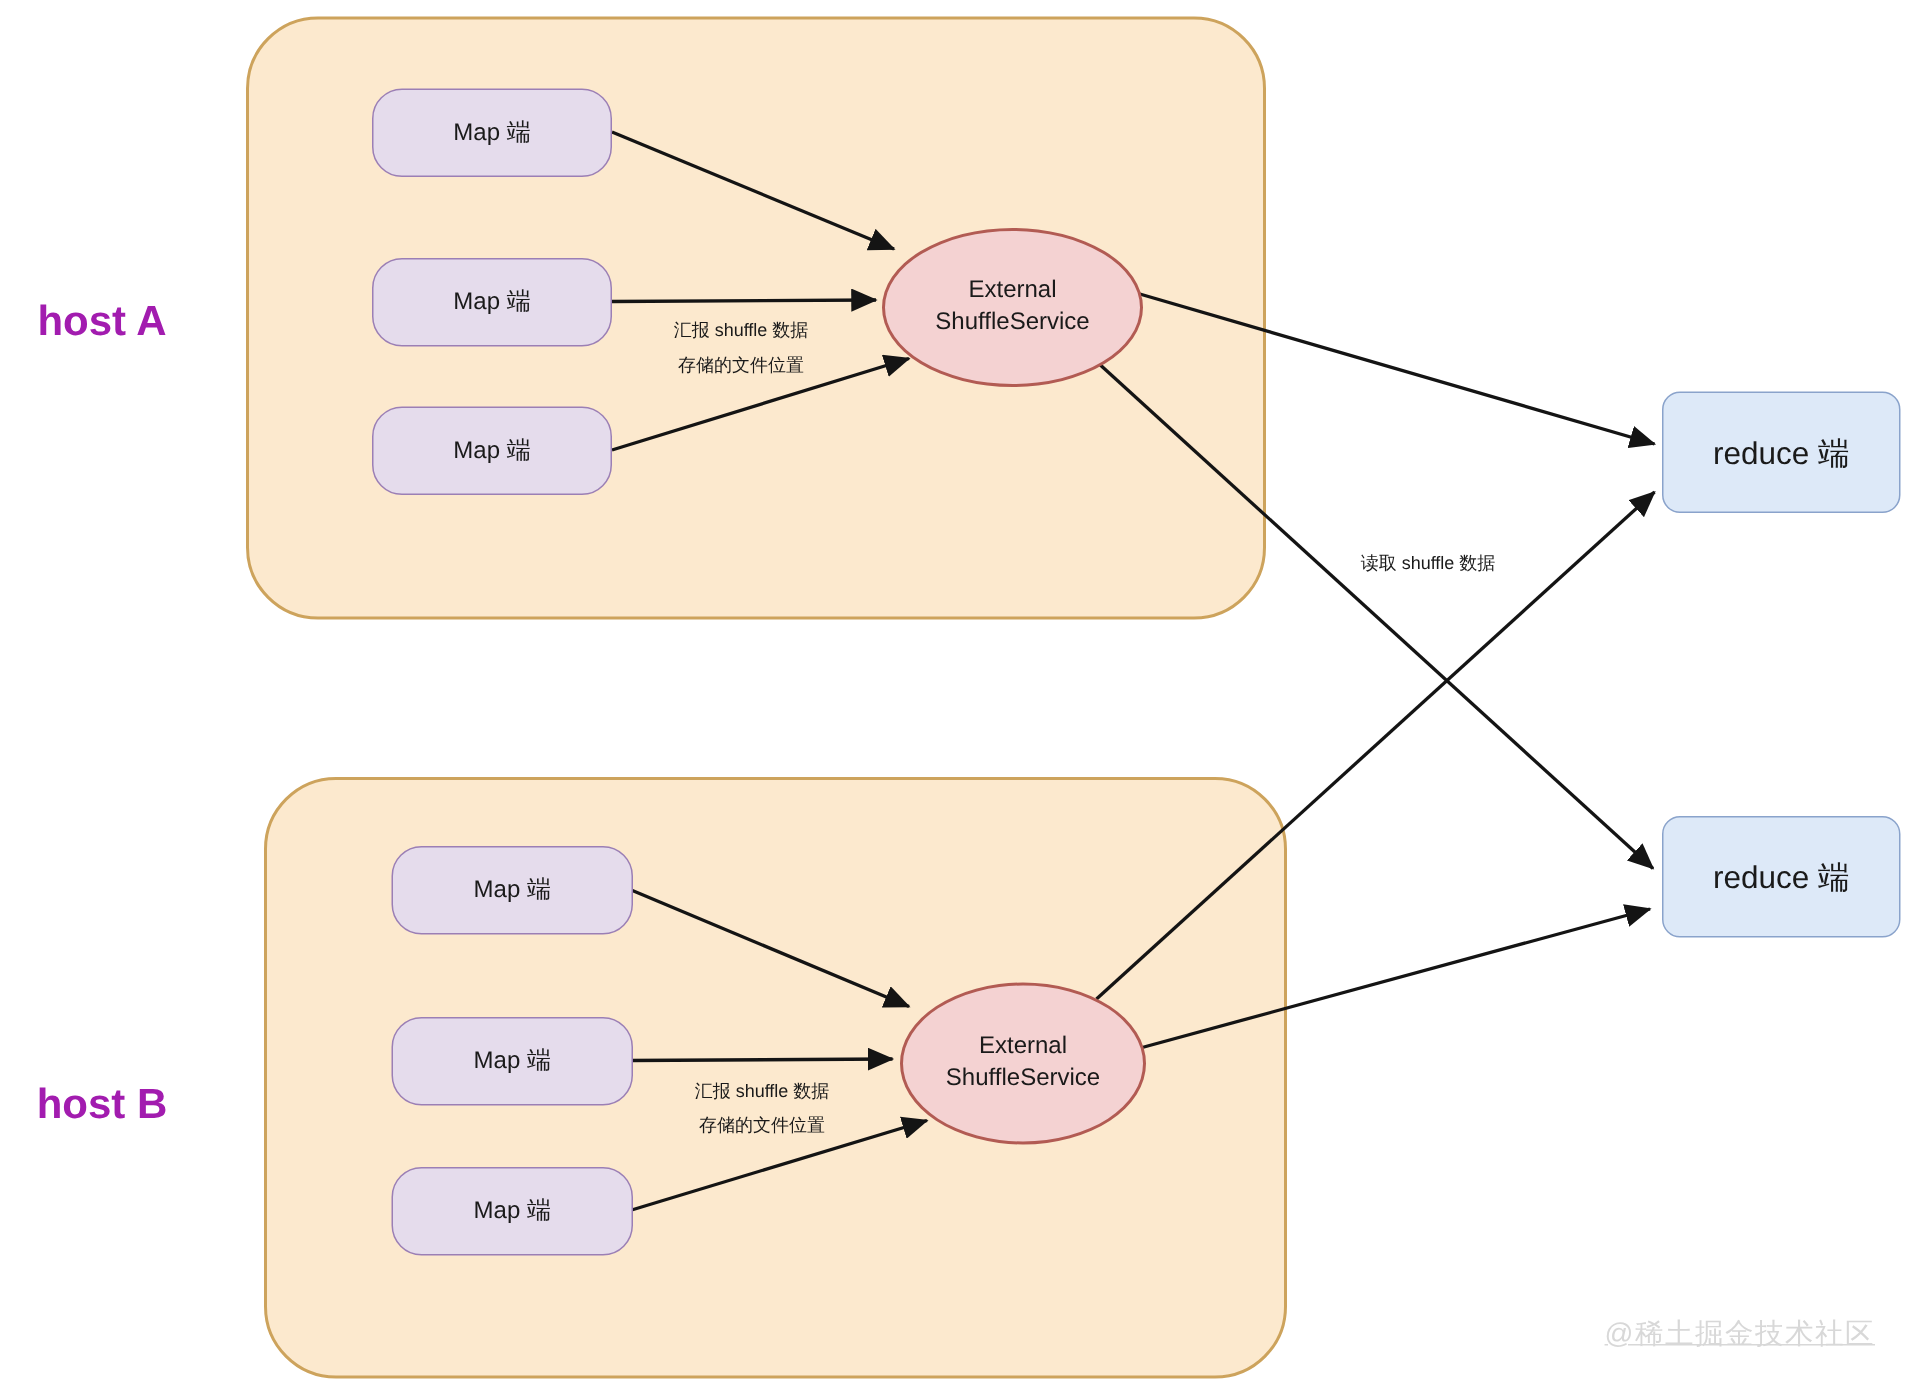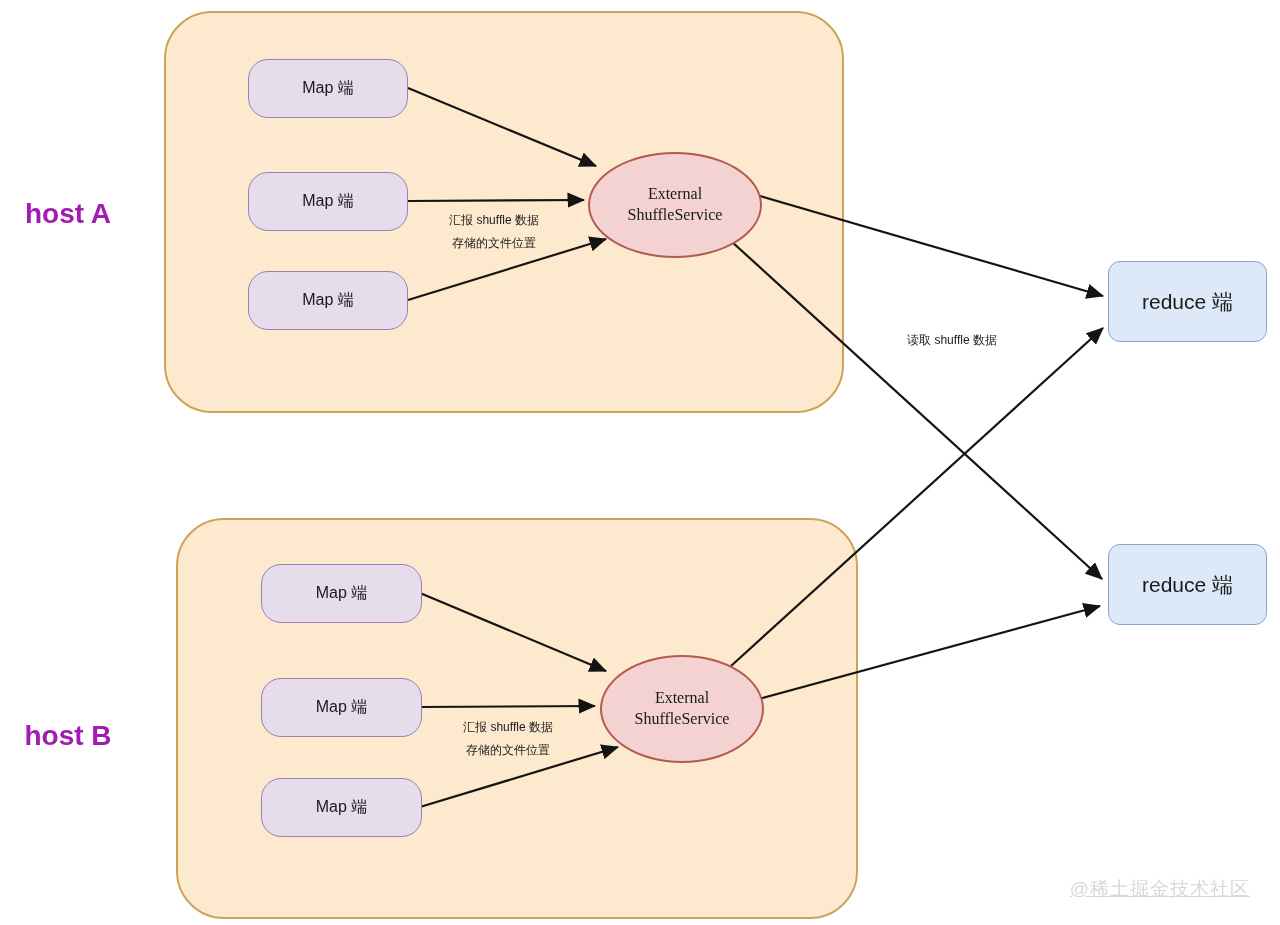--- a/index.html
+++ b/index.html
@@ -40,21 +40,20 @@
     font-size: 16px;
   }
   .service-node {
     background: var(--service-fill);
     border: 2px solid var(--service-stroke);
     border-radius: 50%;
     flex-direction: column;
     text-align: center;
     font-size: 16px;
     line-height: 1.3;
-    font-family: Liberation Serif, serif;
   }
   .reduce-node {
     background: var(--reduce-fill);
     border: 1.5px solid var(--reduce-stroke);
     border-radius: 12px;
     font-size: 21px;
   }
   .host-label {
     position: absolute;
     font-weight: bold;
@@ -135,17 +134,17 @@
   <div class="node reduce-node" style="left:1108px; top:544px; width:157px; height:79px;">reduce 端</div>
 
   <div class="edge-label" style="left:405px; top:209px; width:178px;">
     <div>汇报 shuffle 数据</div>
     <div>存储的文件位置</div>
   </div>
   <div class="edge-label" style="left:419px; top:716px; width:178px;">
     <div>汇报 shuffle 数据</div>
     <div>存储的文件位置</div>
   </div>
-  <div class="edge-label" style="left:852px; top:329px; width:200px;">读取 shuffle 数据</div>
+  <div class="edge-label" style="left:852px; top:364px; width:200px;">读取 shuffle 数据</div>
 
   <div class="watermark">@稀土掘金技术社区</div>
 
 </div>
 
 </body></html>

